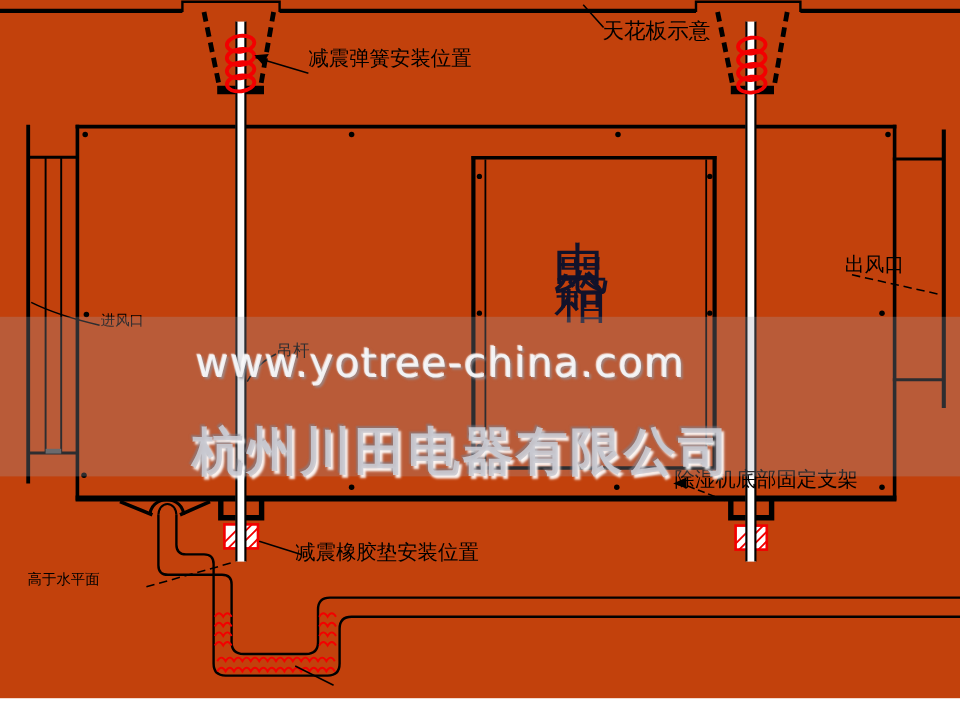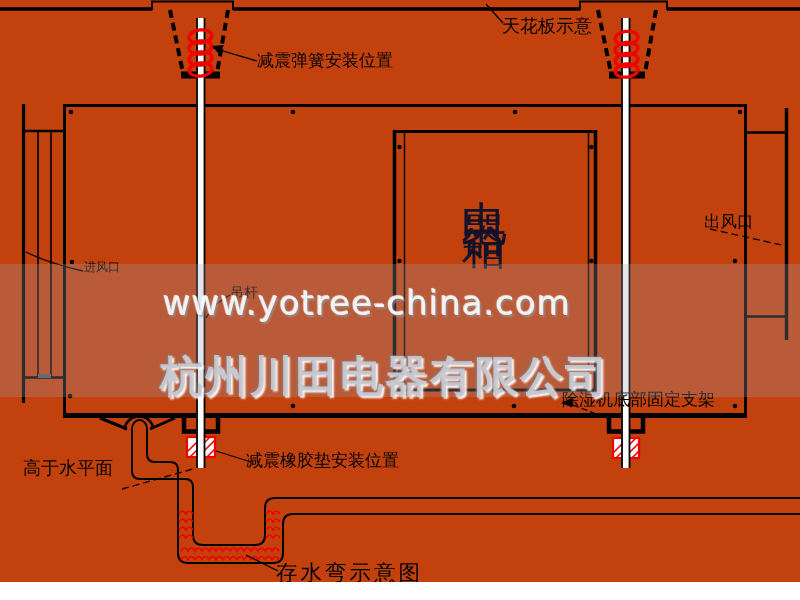--- a/index.html
+++ b/index.html
@@ -142,28 +142,27 @@
       <path d="M710,229 L786,246" stroke-dasharray="7 4"></path>
       <path d="M122,489 L193,469" stroke-dasharray="7 4"></path>
       <path d="M216,451 L251,462"></path>
       <path d="M604,417 L568,403" stroke-dasharray="6 3"></path>
       <polygon points="561,403 572,398 572,407" fill="#000" stroke="none"></polygon>
       <path d="M246,555 L278,571"></path>
     </g>
   </svg>
 
   <div class="lbl" style="left:502px;top:17px;font-size:18px;">天花板示意</div>
-  <div class="lbl" style="left:257px;top:52px;font-size:17px;">减震弹簧安装位置</div>
+  <div class="lbl" style="left:257px;top:40px;font-size:17px;">减震弹簧安装位置</div>
   <div class="lbl" style="left:84px;top:261px;font-size:12px;">进风口</div>
   <div class="lbl" style="left:230px;top:285px;font-size:14px;">吊杆</div>
   <div class="lbl" style="left:657px;top:212px;font-size:16.5px;margin-left:47px;">出风口</div>
   <div class="lbl" style="left:246px;top:452px;font-size:17px;">减震橡胶垫安装位置</div>
   <div class="lbl" style="left:562px;top:391px;font-size:17px;">除湿机底部固定支架</div>
-  <div class="lbl" style="left:23px;top:459px;font-size:18px;">高于水平面</div>
-  <div class="lbl" style="left:276px;top:562px;font-size:21.5px;letter-spacing:3px;">存水弯示意图</div>
+  <div class="lbl" style="left:23px;top:477px;font-size:12px;">高于水平面</div>
 
   <div class="ebox-text" style="left:462px;top:164px;">电器箱</div>
 
   <div class="wm-band"></div>
   <div class="wm-url">www.yotree-china.com</div>
   <div class="wm-co">杭州川田电器有限公司</div>
 
 </div>
 
 </body></html>

